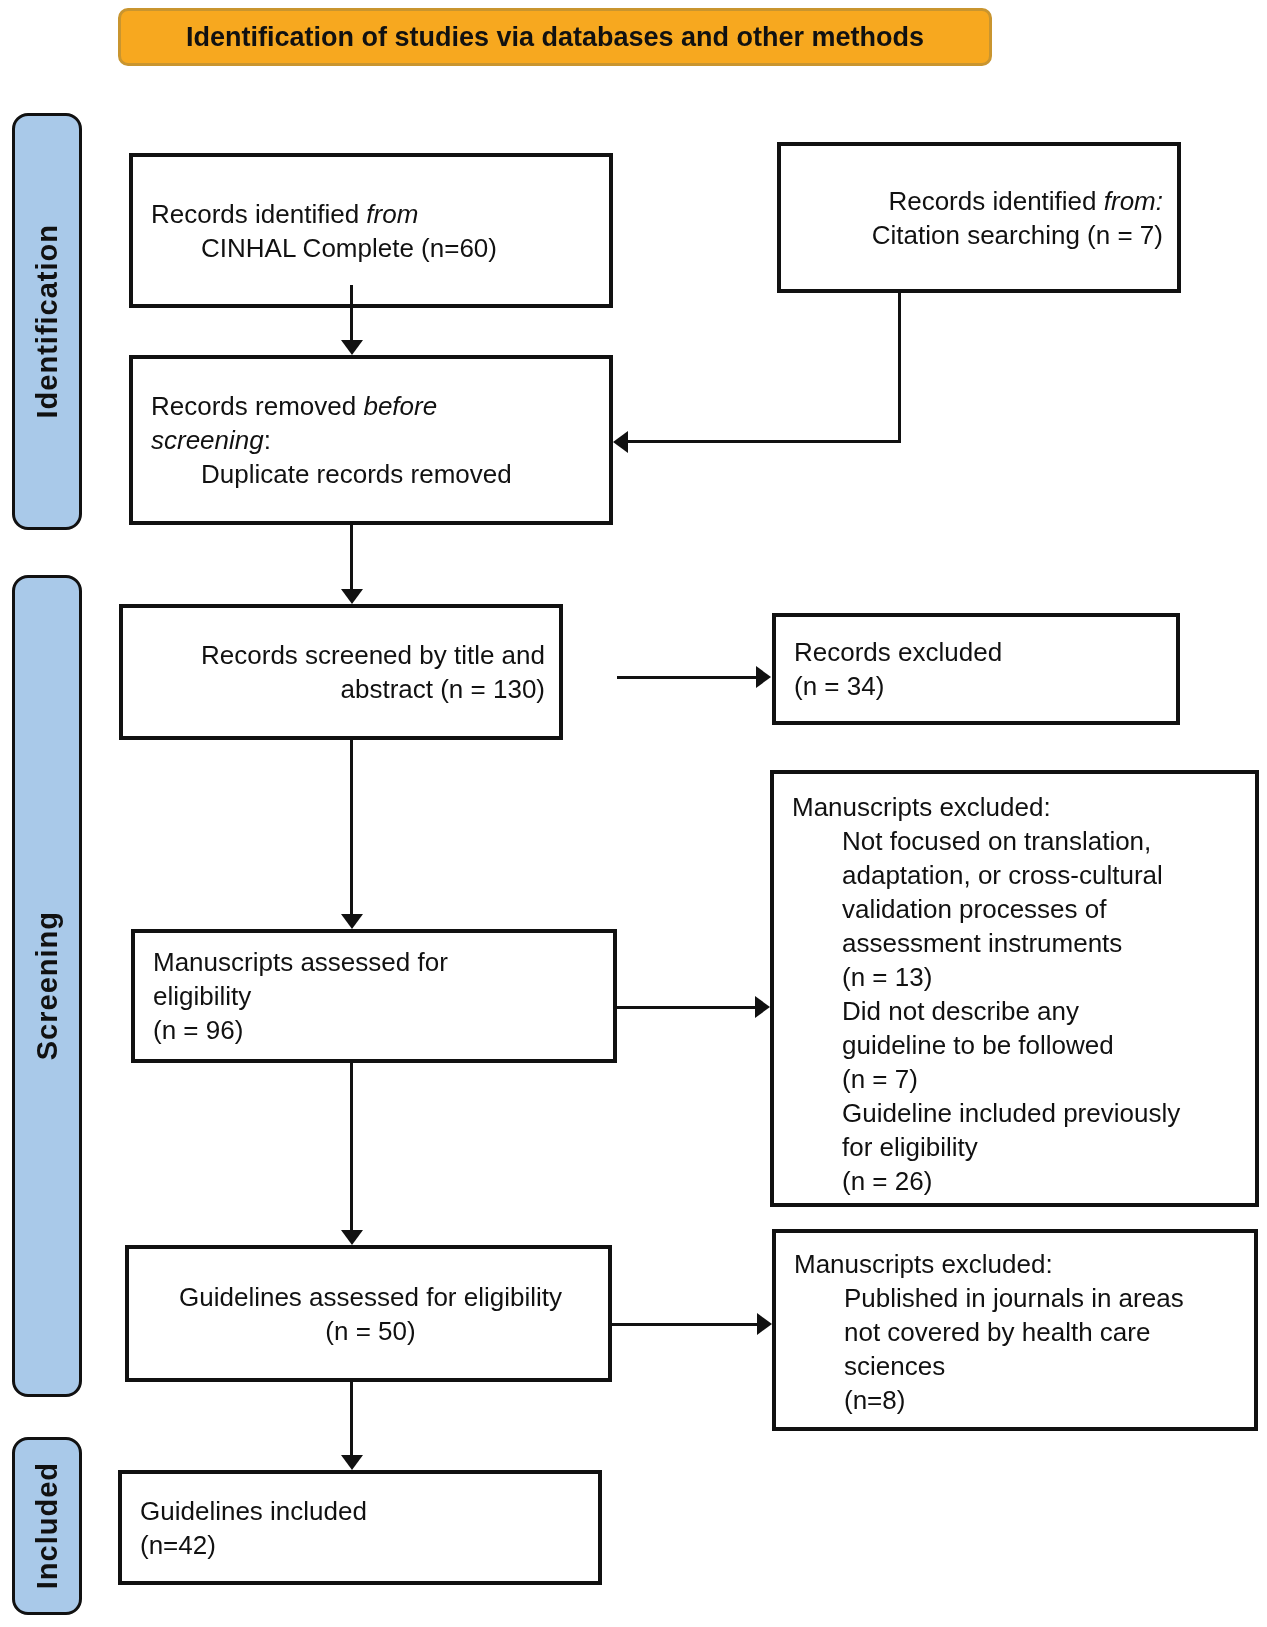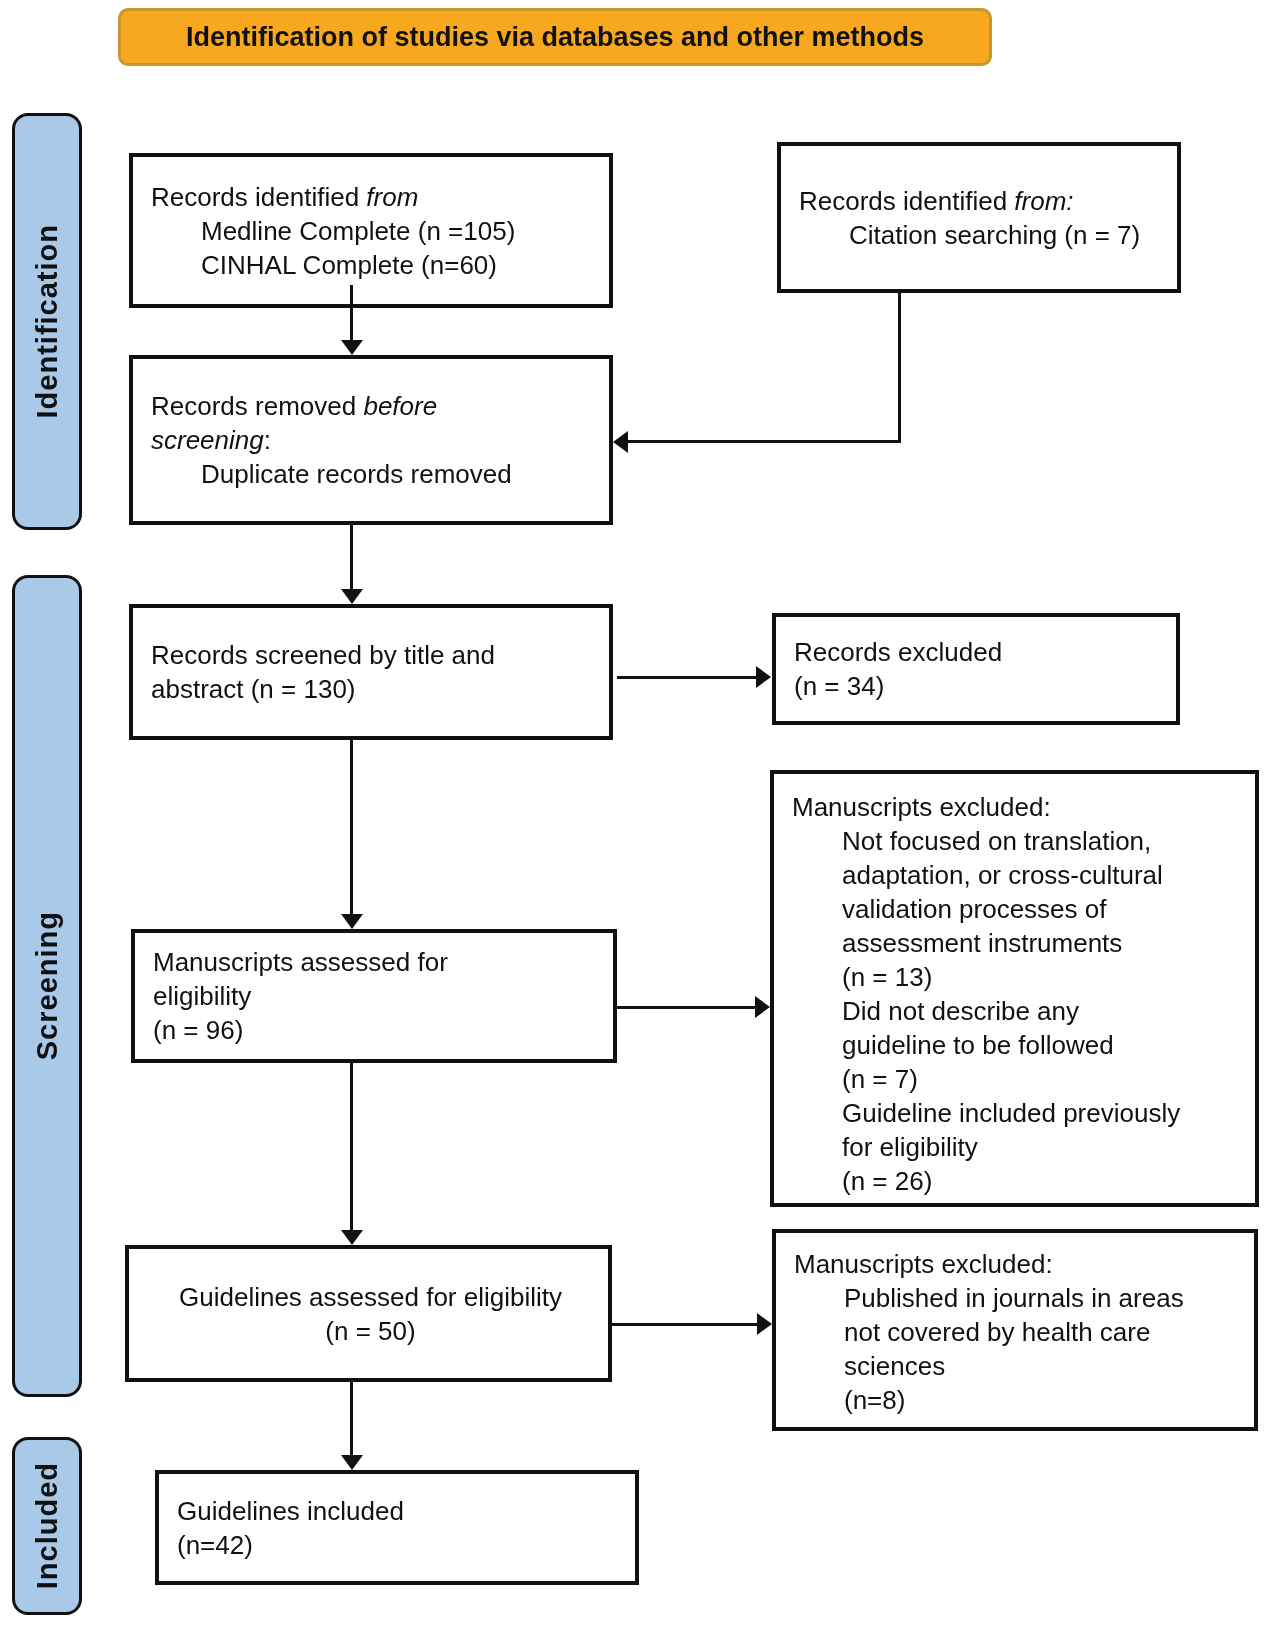--- a/index.html
+++ b/index.html
@@ -59,42 +59,41 @@
     <span>Screening</span>
   </div>
   <div class="stage" style="top: 1437px; height: 178px; background: rgb(169, 201, 233);">
     <span>Included</span>
   </div>
 
   <div class="box vcenter" style="left:129px;top:130px;width:484px;height:155px;margin-top:23px;">
     <div>
       <span>Records identified </span><span class="it">from</span>
     </div>
-    <div class="indent">Medline Complete (n =105)</div>
     <div class="indent">CINHAL Complete (n=60)</div>
   </div>
 
-  <div class="box vcenter" style="left:777px;top:142px;width:404px;height:151px;">
+  <div class="box vcenter" style="left:777px;top:142px;width:404px;height:151px;align-items:flex-end;">
     <div>
       <span>Records identified </span><span class="it">from:</span>
     </div>
     <div class="indent">Citation searching (n = 7)</div>
   </div>
 
   <div class="box vcenter" style="left:129px;top:355px;width:484px;height:170px;">
     <div>
       <span>Records removed </span><span class="it">before</span>
     </div>
     <div>
       <span class="it">screening</span><span>:</span>
     </div>
     <div class="indent">Duplicate records removed</div>
   </div>
 
-  <div class="box vcenter" style="left:129px;top:604px;width:484px;height:136px;">
+  <div class="box vcenter" style="left:119px;top:604px;width:444px;height:136px;align-items:flex-end;">
     <div>Records screened by title and</div>
     <div>abstract (n = 130)</div>
   </div>
 
   <div class="box vcenter" style="left:772px;top:613px;width:408px;height:112px;">
     <div>Records excluded</div>
     <div>(n = 34)</div>
   </div>
 
   <div class="box vcenter" style="left:131px;top:929px;width:486px;height:134px;">
@@ -124,21 +123,21 @@
   </div>
 
   <div class="box" style="left:772px;top:1229px;width:486px;height:202px;padding-top:14px;">
     <div>Manuscripts excluded:</div>
     <div class="indent">Published in journals in areas</div>
     <div class="indent">not covered by health care</div>
     <div class="indent">sciences</div>
     <div class="indent">(n=8)</div>
   </div>
 
-  <div class="box vcenter" style="left:118px;top:1470px;width:484px;height:115px;margin-left:37px;">
+  <div class="box vcenter" style="left:118px;top:1470px;width:484px;height:115px;">
     <div>Guidelines included</div>
     <div>(n=42)</div>
   </div>
 
   <div class="vline" style="left: 350px; top: 285px; height: 57px; background: rgb(17, 17, 17);"></div>
   <div class="head-down" style="left:341px;top:340px;"></div>
 
   <div class="vline" style="left: 898px; top: 293px; height: 149px; background: rgb(17, 17, 17);"></div>
   <div class="hline" style="left: 627px; top: 440px; width: 274px; background: rgb(17, 17, 17);"></div>
   <div class="head-left" style="left:613px;top:431px;"></div>

